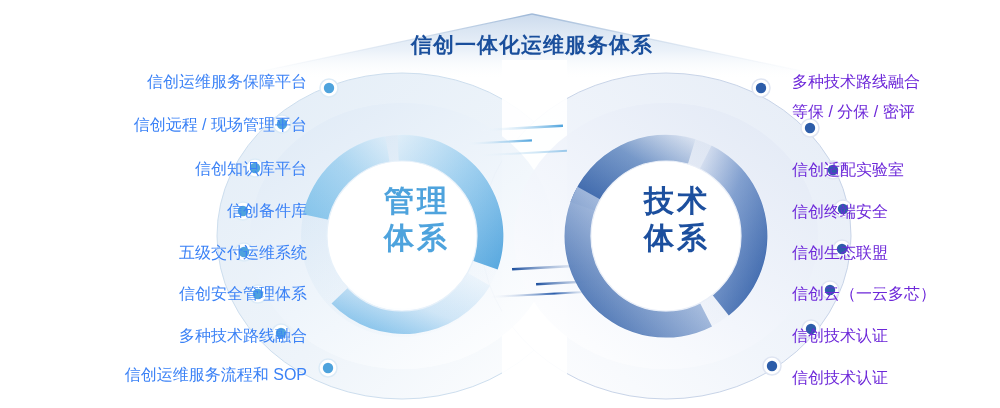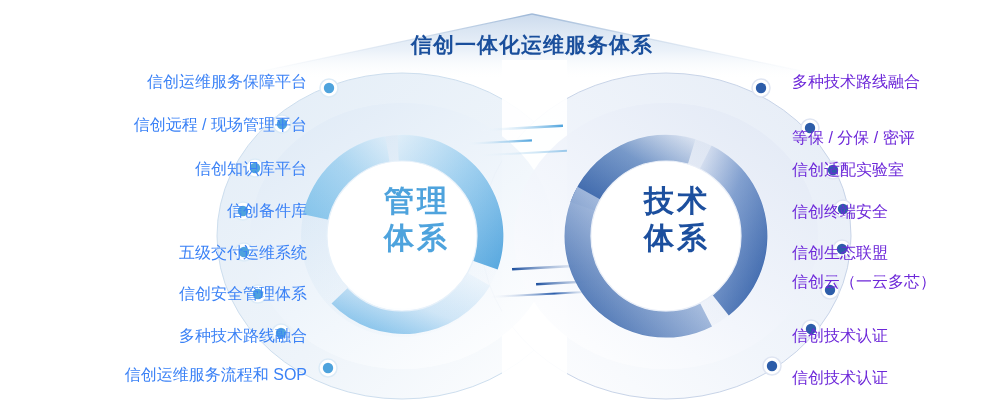--- a/index.html
+++ b/index.html
@@ -32,22 +32,22 @@
     font-size:16px;
     white-space:nowrap;
     line-height:1;
   }
   .labels.left .lbl{right:0;text-align:right;color:#3b82f6;}
   .labels.right .lbl{left:0;text-align:left;color:#6d28d9;}
 
   .l0{top:74px}.l1{top:117px}.l2{top:161px}.l3{top:203px}
   .l4{top:245px}.l5{top:286px}.l6{top:328px}.l7{top:367px}
 
-  .r0{top:74px}.r1{top:130px}.r2{top:162px}.r3{top:204px}
-  .r4{top:245px}.r5{top:274px}.r6{top:328px}.r7{top:370px}
+  .r0{top:74px}.r1{top:104px}.r2{top:162px}.r3{top:204px}
+  .r4{top:245px}.r5{top:286px}.r6{top:328px}.r7{top:370px}
 
   
   .ring-cap{
     position:absolute;z-index:7;text-align:center;
     font-weight:bold;line-height:1.22;
     font-size:30px;letter-spacing:3px;
   }
   .ring-cap.left{left:305px;top:183px;width:160px;color:#4ea3dd;}
   .ring-cap.right{left:565px;top:183px;width:160px;color:#1c4f9e;}
   .ring-cap span{display:block;}

